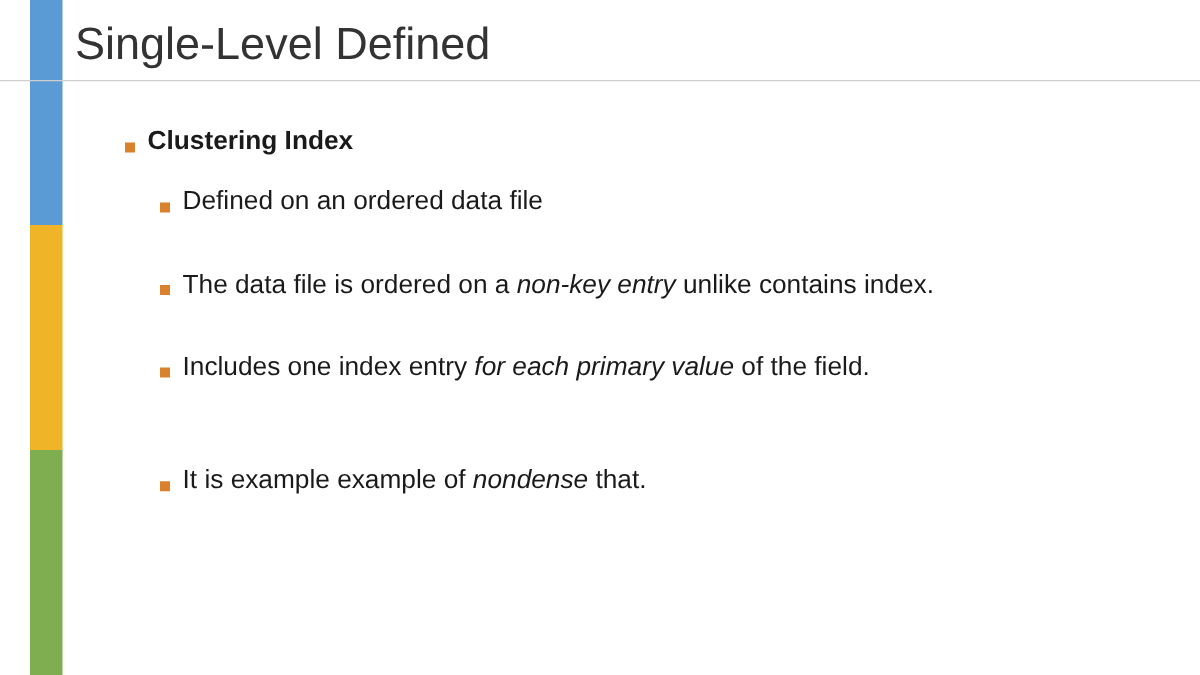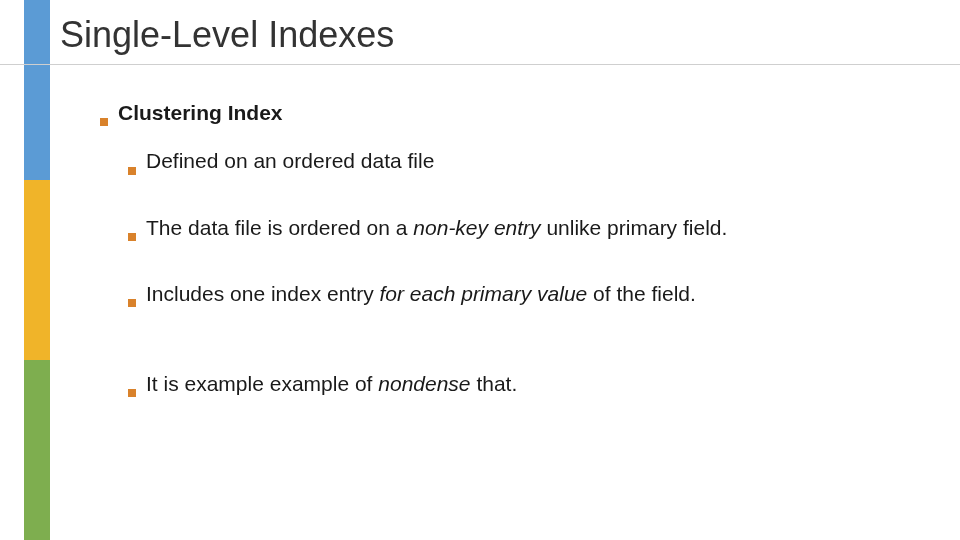--- a/index.html
+++ b/index.html
@@ -63,21 +63,21 @@
     left: 100px;
     top: 100px;
     width: 820px;
     font-size: 21px;
     line-height: 1.25;
     color: #1a1a1a;
   }
   .sub-block { margin-left: 28px; margin-top: 22px; }
   .row {
     display: flex;
-    align-items: flex-end;
+    align-items: center;
     margin-bottom: 16px;
   }
   .row:last-child { margin-bottom: 0; }
   .marker {
     display: inline-block;
     width: 8px;
     height: 8px;
     background: #d9822b;
     margin-top: 9px;
     margin-right: 10px;
@@ -90,21 +90,21 @@
 </style>
 </head>
 <body>
 
 <div class="sidebar">
   <div class="bar-blue"></div>
   <div class="bar-yellow"></div>
   <div class="bar-green"></div>
 </div>
 
-<div class="title">Single-Level Indexes</div>
+<div class="title">Single-Level Defined</div>
 <div class="hr"></div>
 
 <div class="content">
 
   <div class="row">
     <span class="marker"></span>
     <span class="txt bold">Clustering Index</span>
   </div>
 
   <div class="sub-block">
@@ -112,21 +112,21 @@
     <div class="row">
       <span class="marker"></span>
       <span class="txt">Defined on an ordered data file</span>
     </div>
 
     <div class="gap"></div>
 
     <div class="row">
       <span class="marker"></span>
       <span class="txt">
-        <span>The data file is ordered on a </span><span class="italic">non-key entry</span><span> unlike primary field.</span>
+        <span>The data file is ordered on a </span><span class="italic">non-key entry</span><span> unlike contains index.</span>
       </span>
     </div>
 
     <div class="gap"></div>
 
     <div class="row">
       <span class="marker"></span>
       <span class="txt">
         <span>Includes one index entry </span><span class="italic">for each primary value</span><span> of the field.</span>
       </span>

